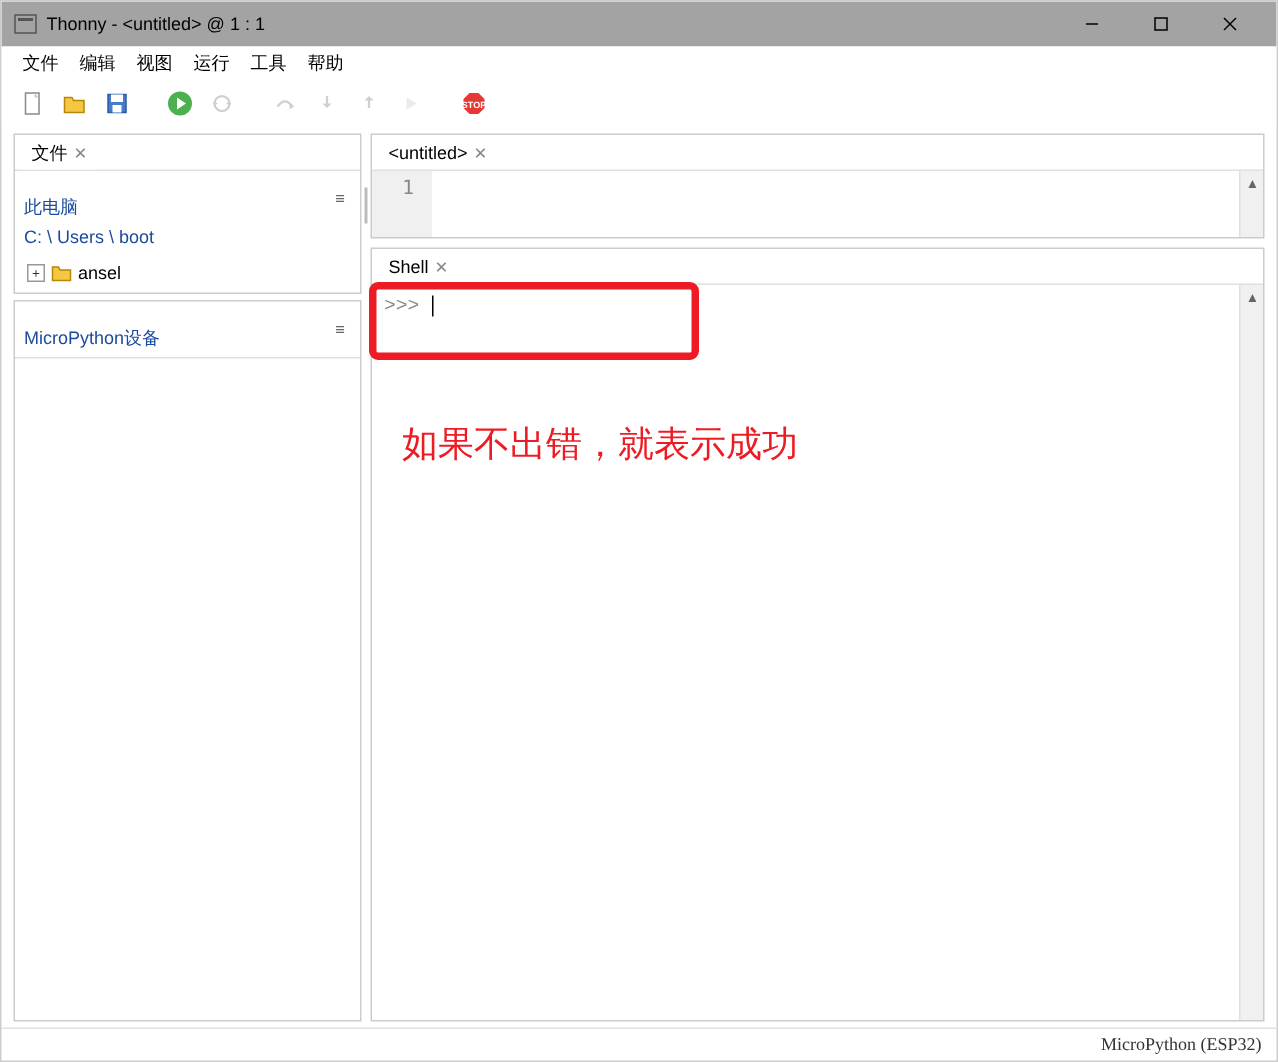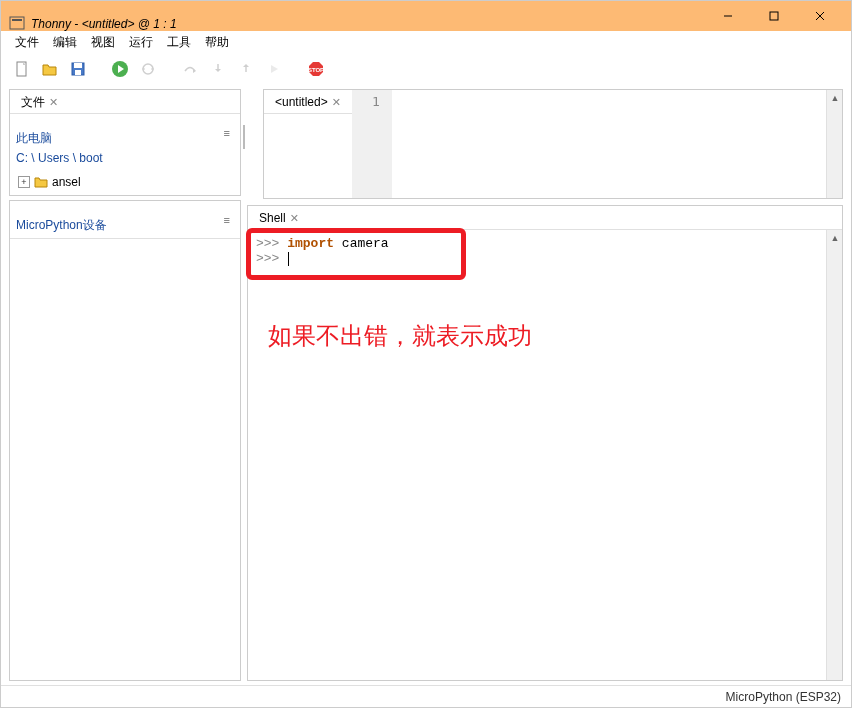--- a/index.html
+++ b/index.html
@@ -10,24 +10,23 @@
       width: 852px;
       height: 708px;
       overflow: hidden;
       display: flex;
       flex-direction: column;
       border: 1px solid #ccc;
     }
     .titlebar {
       height: 30px;
       display: flex;
-      align-items: flex-end;
+      align-items: center;
       padding: 0 8px;
-      background: #fdba74;
-      font-style: italic;
+      background: #a3a3a3;
     }
     .titlebar-icon { width: 16px; height: 16px; margin-right: 6px; }
     .titlebar-text { flex: 1; font-size: 12px; }
     .win-controls { display: flex; gap: 0; }
     .win-btn {
       width: 46px; height: 30px;
       display: flex; align-items: center; justify-content: center;
       cursor: pointer;
     }
     .menubar {
@@ -133,23 +132,23 @@
     }
     .splitter-handle { width: 2px; height: 24px; background: #bbb; }
     .right-panel {
       flex: 1;
       display: flex;
       flex-direction: column;
       gap: 6px;
     }
     .editor-box {
       border: 1px solid #ccc;
-      height: 110px;
-      display: flex;
-      margin-left: 16px;
+      height: 70px;
+      display: flex;
+      flex-direction: column;
     }
     .editor-body {
       flex: 1;
       display: flex;
       position: relative;
     }
     .gutter {
       width: 40px;
       background: #f0f0f0;
       text-align: right;
@@ -223,20 +222,21 @@
     }
     .statusbar {
       height: 22px;
       border-top: 1px solid #e0e0e0;
       display: flex;
       align-items: center;
       justify-content: flex-end;
       padding: 0 10px;
       font-size: 12px;
       color: #333;
+      font-family: Liberation Serif, serif;
     }
   </style>
 </head>
 <body>
 
 <div class="titlebar">
   <span class="titlebar-icon">
     <svg viewBox="0 0 16 16">
         <rect x="1" y="2" width="14" height="12" fill="none" stroke="#555" stroke-width="1"></rect>
         <rect x="3" y="4" width="10" height="2" fill="#555"></rect>
@@ -402,21 +402,20 @@
     <div class="shell-box">
       <div class="panel-tab-row">
         <div class="panel-tab">
           <span>Shell</span>
           <span class="panel-tab-close">✕</span>
         </div>
       </div>
       <div class="shell-body">
         <div class="shell-content">
           <div class="shell-highlight"></div>
-          <div><span class="prompt">&gt;&gt;&gt; </span><span class="kw">import</span><span> camera</span></div>
           <div><span class="prompt">&gt;&gt;&gt; </span><span class="cursor"></span></div>
           <div class="annotation">如果不出错，就表示成功</div>
         </div>
         <div class="scroll-track">
           <div class="scroll-arrow">▲</div>
         </div>
       </div>
     </div>
   </div>
 </div>

